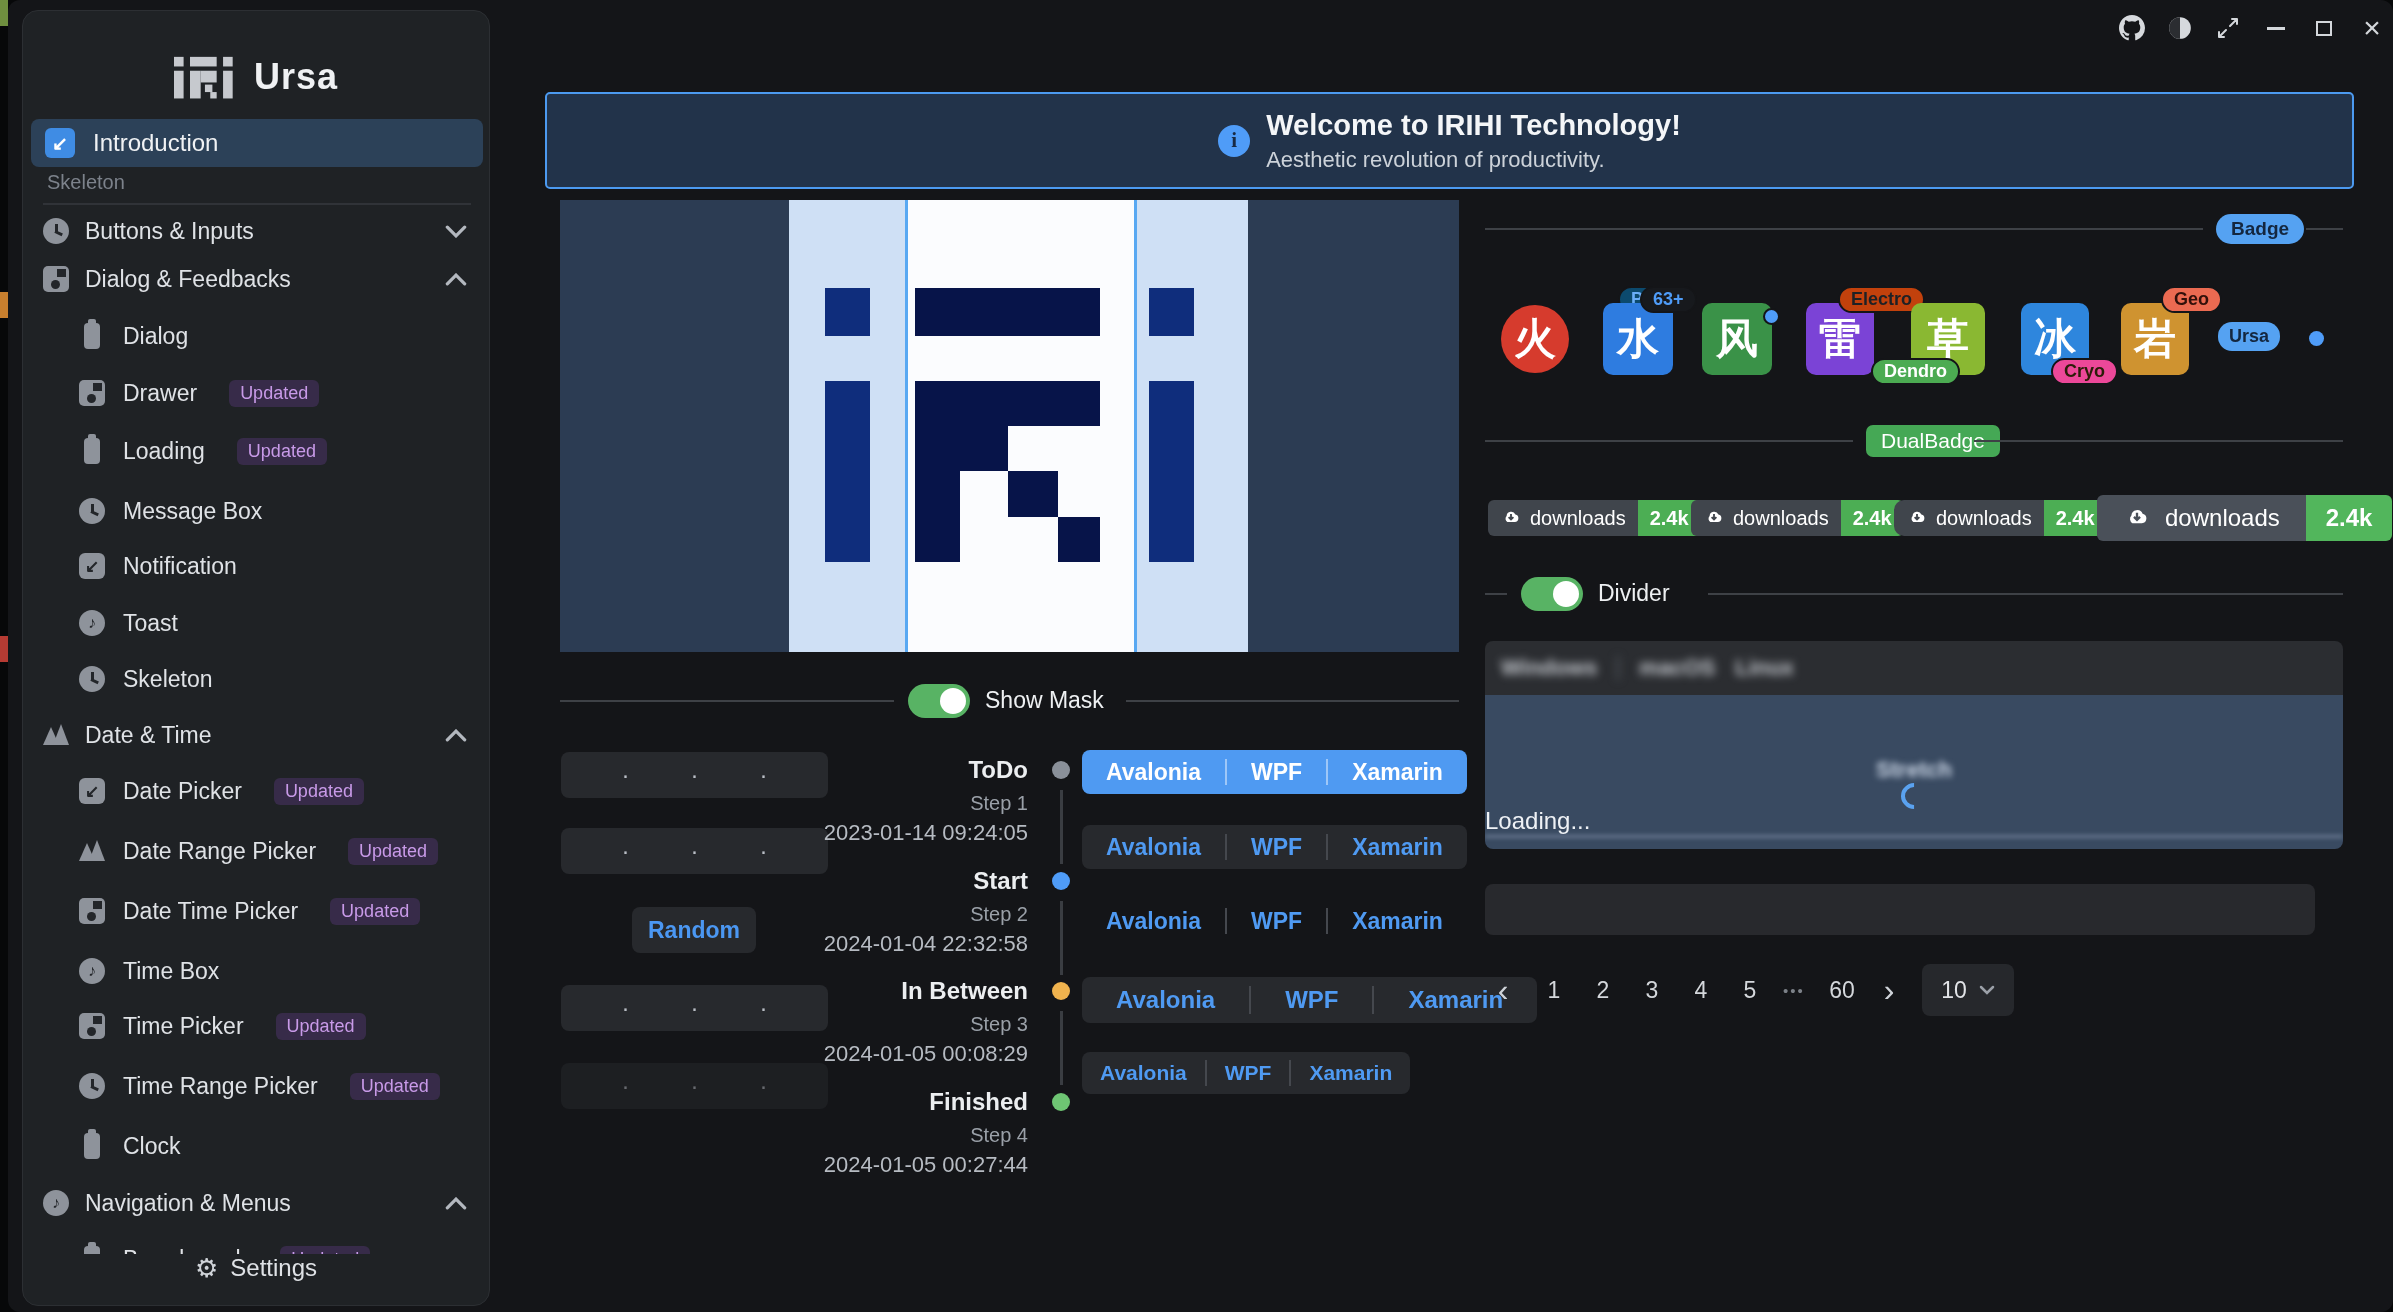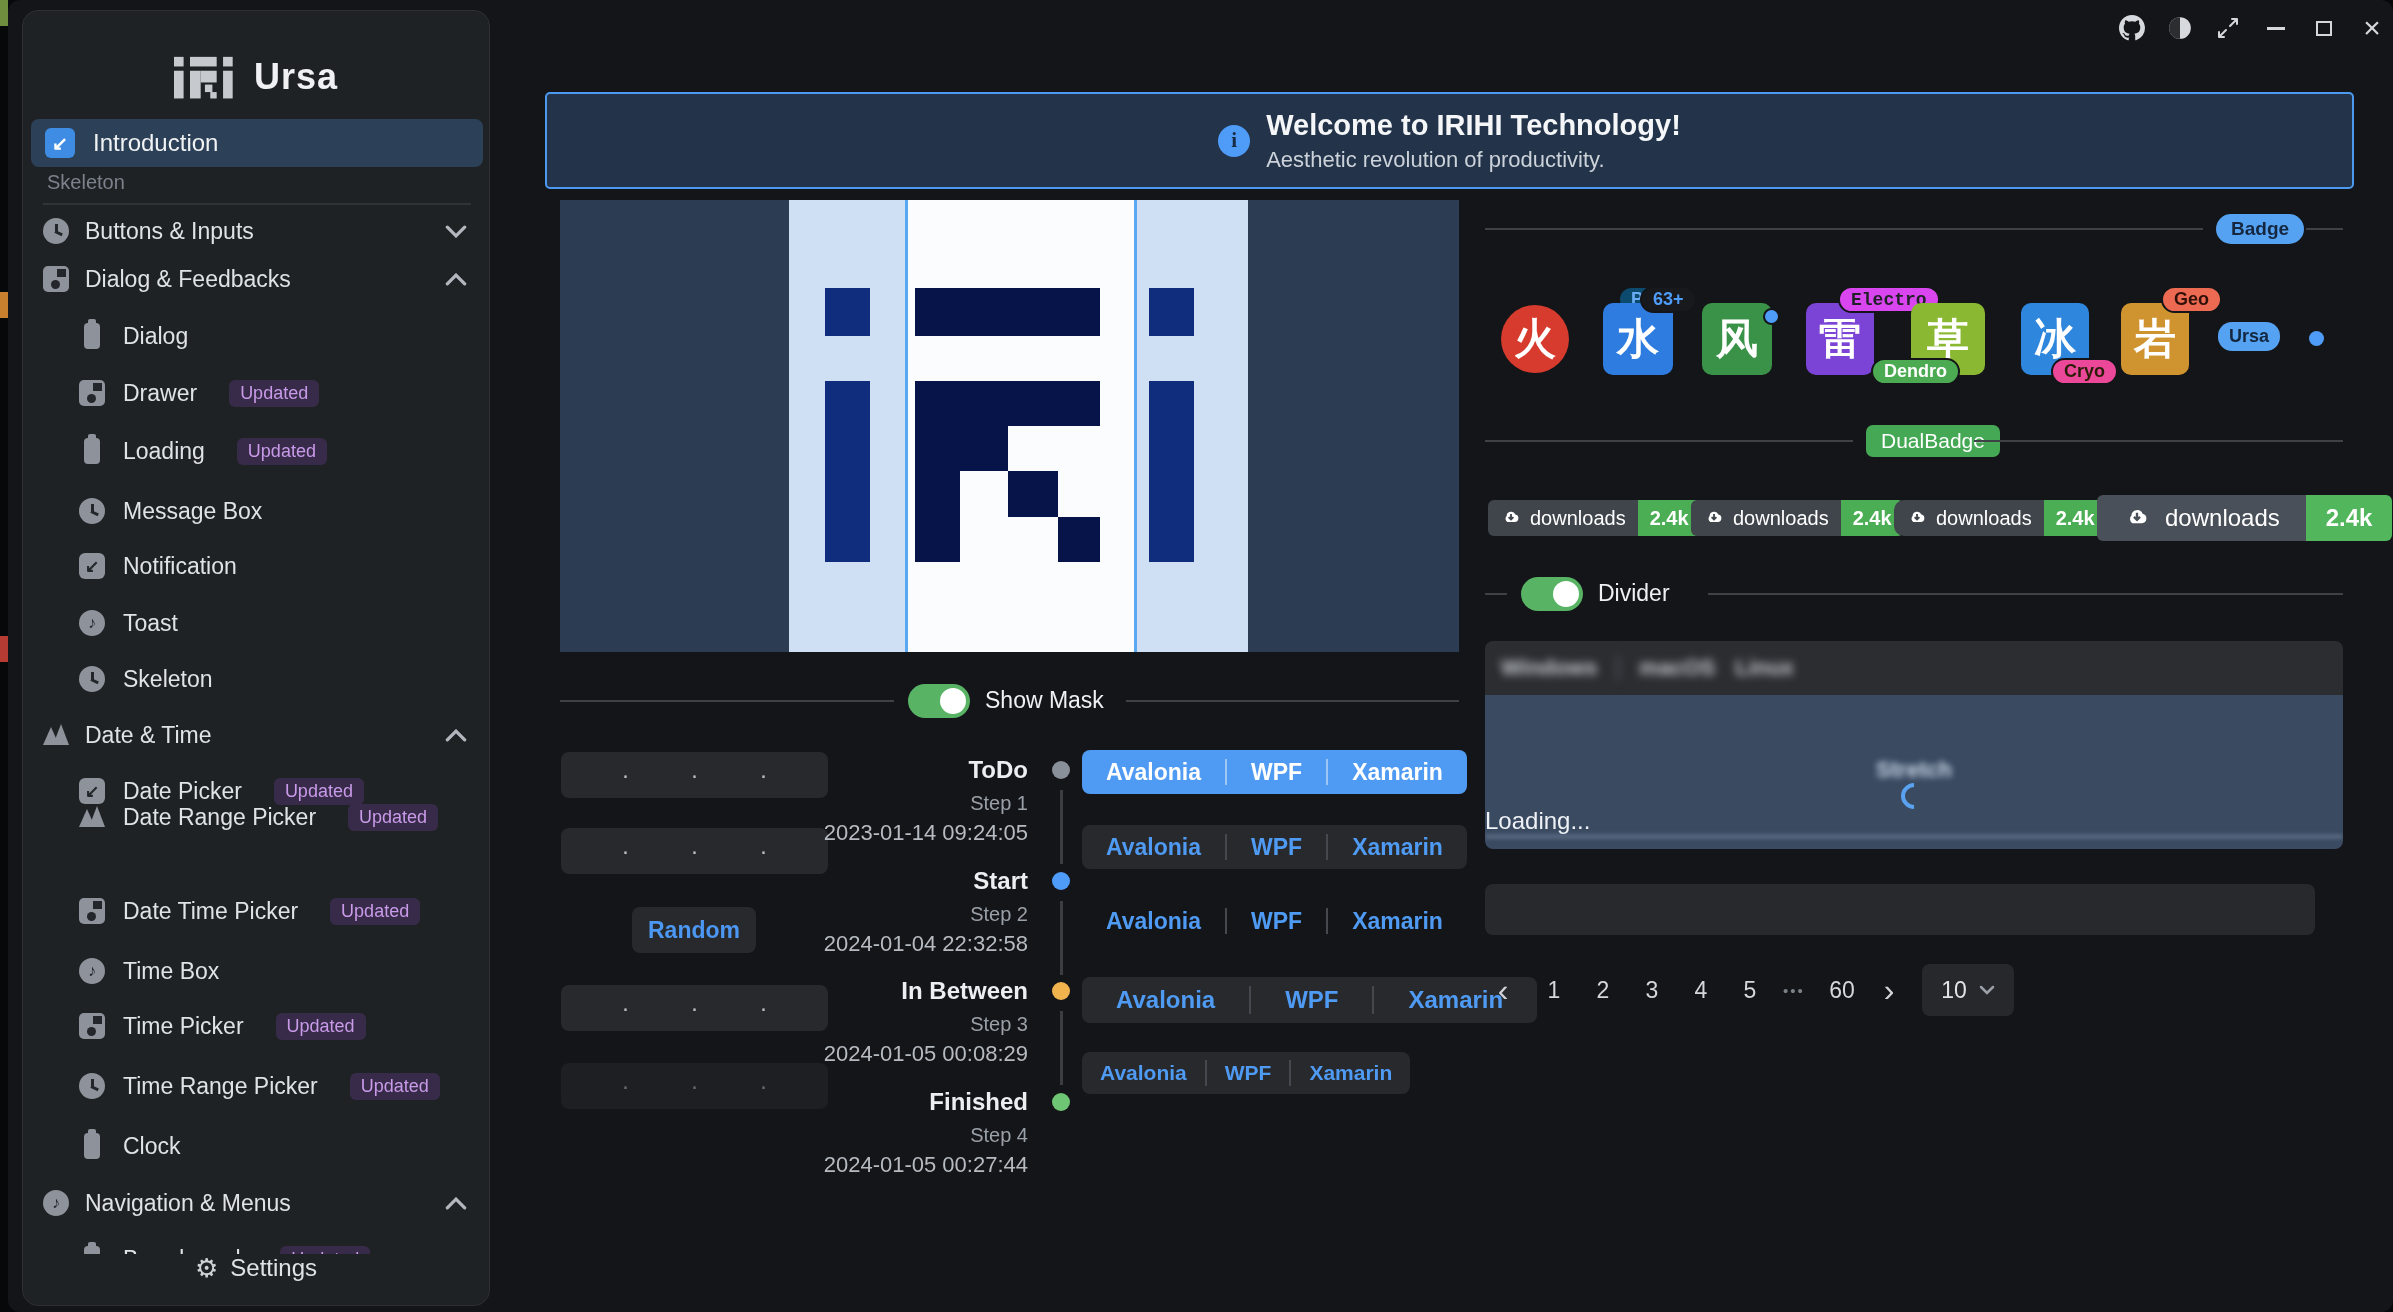--- a/index.html
+++ b/index.html
@@ -295,21 +295,21 @@
           <span class="lbl">Date &amp; Time</span>
           <svg class="chev up" viewBox="0 0 20 12">
               <path d="M2 2l8 8 8-8"></path>
             </svg>
         </div>
         <div class="nav-row child" style="top:562px;">
           <span class="ic ic-arrow"></span>
           <span class="lbl">Date Picker</span>
           <span class="upd">Updated</span>
         </div>
-        <div class="nav-row child" style="top:588px;">
+        <div class="nav-row child" style="top:622px;">
           <span class="ic ic-trees"></span>
           <span class="lbl">Date Range Picker</span>
           <span class="upd">Updated</span>
         </div>
         <div class="nav-row child" style="top:682px;">
           <span class="ic ic-floppy"></span>
           <span class="lbl">Date Time Picker</span>
           <span class="upd">Updated</span>
         </div>
         <div class="nav-row child" style="top:742px;">
@@ -474,21 +474,21 @@
     <div class="tile circle" style="left:1493px;top:305px;width:68px;height:68px;background:#d63b2d;">火</div>
     <div class="bpill" style="left:1610px;top:286px;background:#0c4a6e;color:#6aaef8;">Pyro</div>
 
     <div class="tile" style="left:1595px;top:303px;width:70px;background:#2e7ce0;">水</div>
     <div class="bpill" style="left:1632px;top:286px;background:#17191d;color:#4f9cf8;">63+</div>
 
     <div class="tile" style="left:1694px;top:303px;width:70px;background:#3a9248;">风</div>
     <div class="bdot" style="left:1755px;top:308px;width:17px;height:17px;"></div>
 
     <div class="tile" style="left:1798px;top:303px;width:68px;background:#7b43d6;">雷</div>
-    <div class="bpill" style="left:1830px;top:286px;background:#d946ef;color:#1e2125;font-family:Liberation Mono, monospace;">Electro</div>
+    <div class="bpill" style="left:1830px;top:286px;background:#c2410c;color:#1e2125;">Electro</div>
 
     <div class="tile" style="left:1903px;top:303px;width:74px;background:#8ab832;">草</div>
     <div class="bpill" style="left:1863px;top:358px;background:#4cab52;color:#ffffff;">Dendro</div>
 
     <div class="tile" style="left:2013px;top:303px;width:68px;background:#2e86dd;">冰</div>
     <div class="bpill" style="left:2043px;top:358px;background:#ec4899;color:#2c1d08;">Cryo</div>
 
     <div class="tile" style="left:2113px;top:303px;width:68px;background:#cf9330;">岩</div>
     <div class="bpill" style="left:2153px;top:286px;background:#eb6a51;color:#32100a;">Geo</div>
 

